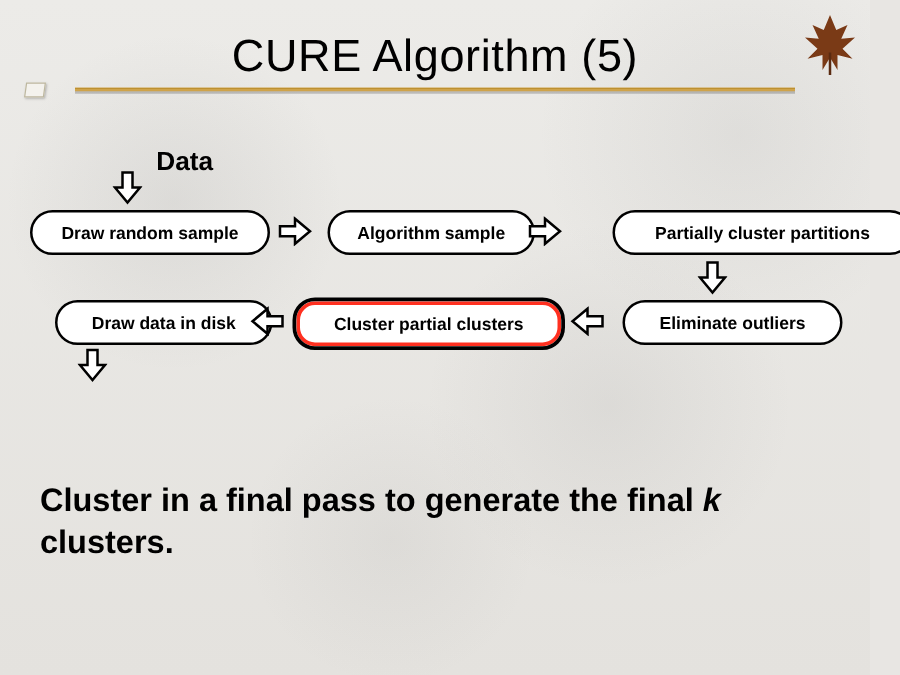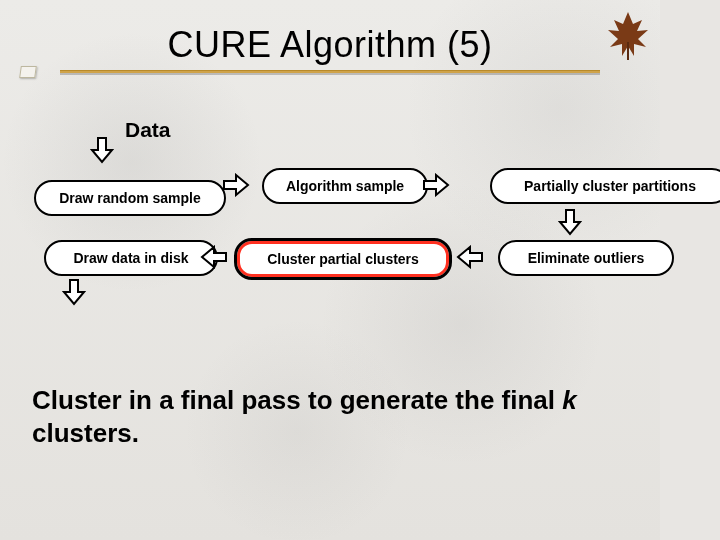--- a/index.html
+++ b/index.html
@@ -14,20 +14,21 @@
   .slide {
     position: relative;
     width: 660px;
     height: 540px;
     background:
       radial-gradient(circle at 20% 30%, rgba(120,120,120,0.12) 0%, transparent 20%),
       radial-gradient(circle at 70% 60%, rgba(120,120,120,0.10) 0%, transparent 25%),
       radial-gradient(circle at 45% 80%, rgba(120,120,120,0.08) 0%, transparent 20%),
       radial-gradient(circle at 85% 20%, rgba(120,120,120,0.10) 0%, transparent 22%),
       linear-gradient(#ecebe8, #e4e2de);
+    padding-left: 36px;
   }
   .title-bar {
     position: absolute;
     top: 24px;
     left: 60px;
     right: 60px;
   }
   .title-text {
     font-size: 36px;
     font-weight: normal;
@@ -143,21 +144,21 @@
   <div class="flow-area">
 
     <div class="data-label">Data</div>
 
     <div class="arrow-frame vert" style="top:18px; left:90px;">
       <svg class="arrow-svg" width="24" height="28" viewBox="0 0 24 28">
         <polygon points="8,2 16,2 16,14 22,14 12,26 2,14 8,14" fill="#fff" stroke="#000" stroke-width="2"></polygon>
       </svg>
     </div>
 
-    <div class="box" style="top:50px; left:34px; width:164px; height:20px;margin-top:12px;">Draw random sample</div>
+    <div class="box" style="top:50px; left:24px; width:164px; height:20px;">Draw random sample</div>
 
     <div class="box" style="top:50px; left:262px; width:138px; height:20px;">Algorithm sample</div>
 
     <div class="box" style="top:50px; left:490px; width:212px; height:20px;">Partially cluster partitions</div>
 
     <div class="arrow-frame" style="top:55px; left:222px;">
       <svg class="arrow-svg" width="28" height="24" viewBox="0 0 28 24">
         <polygon points="2,8 14,8 14,2 26,12 14,22 14,16 2,16" fill="#fff" stroke="#000" stroke-width="2"></polygon>
       </svg>
     </div>

